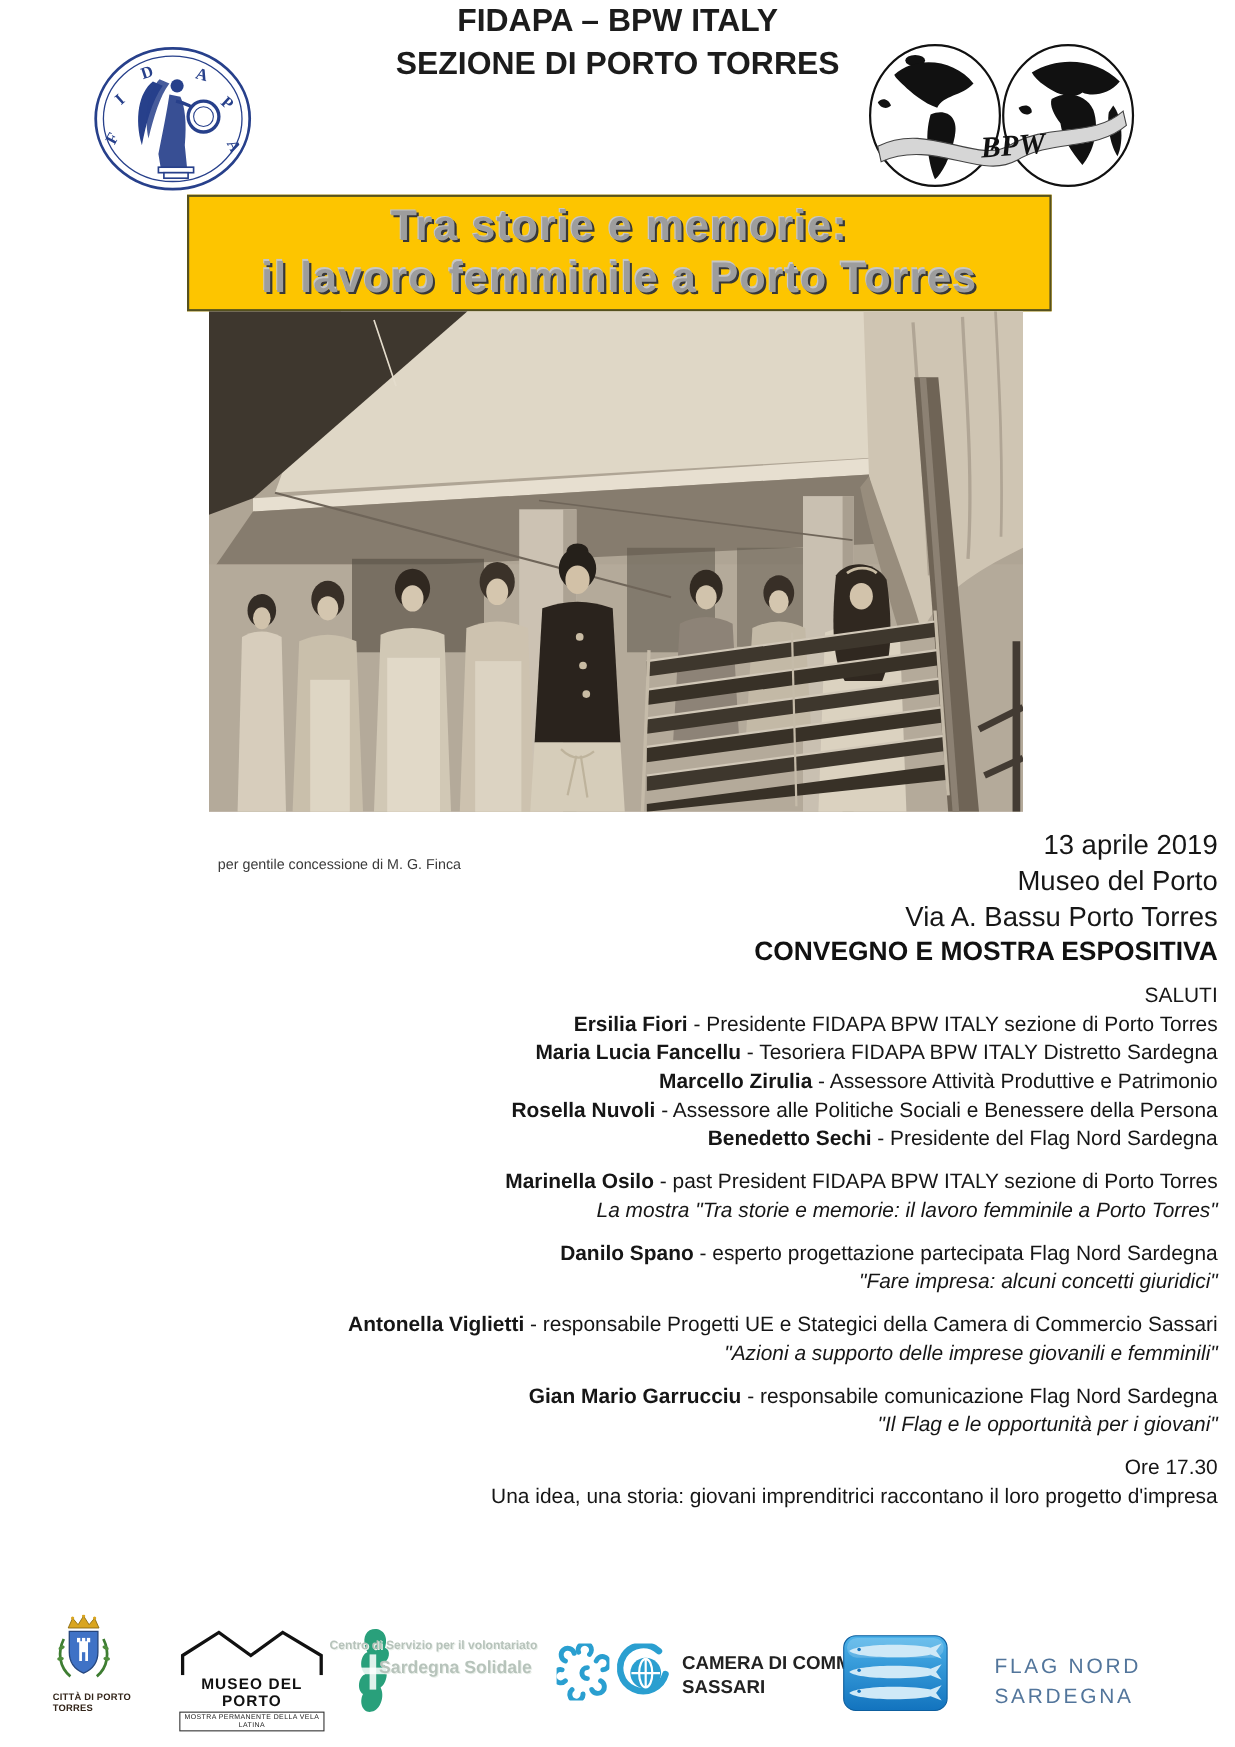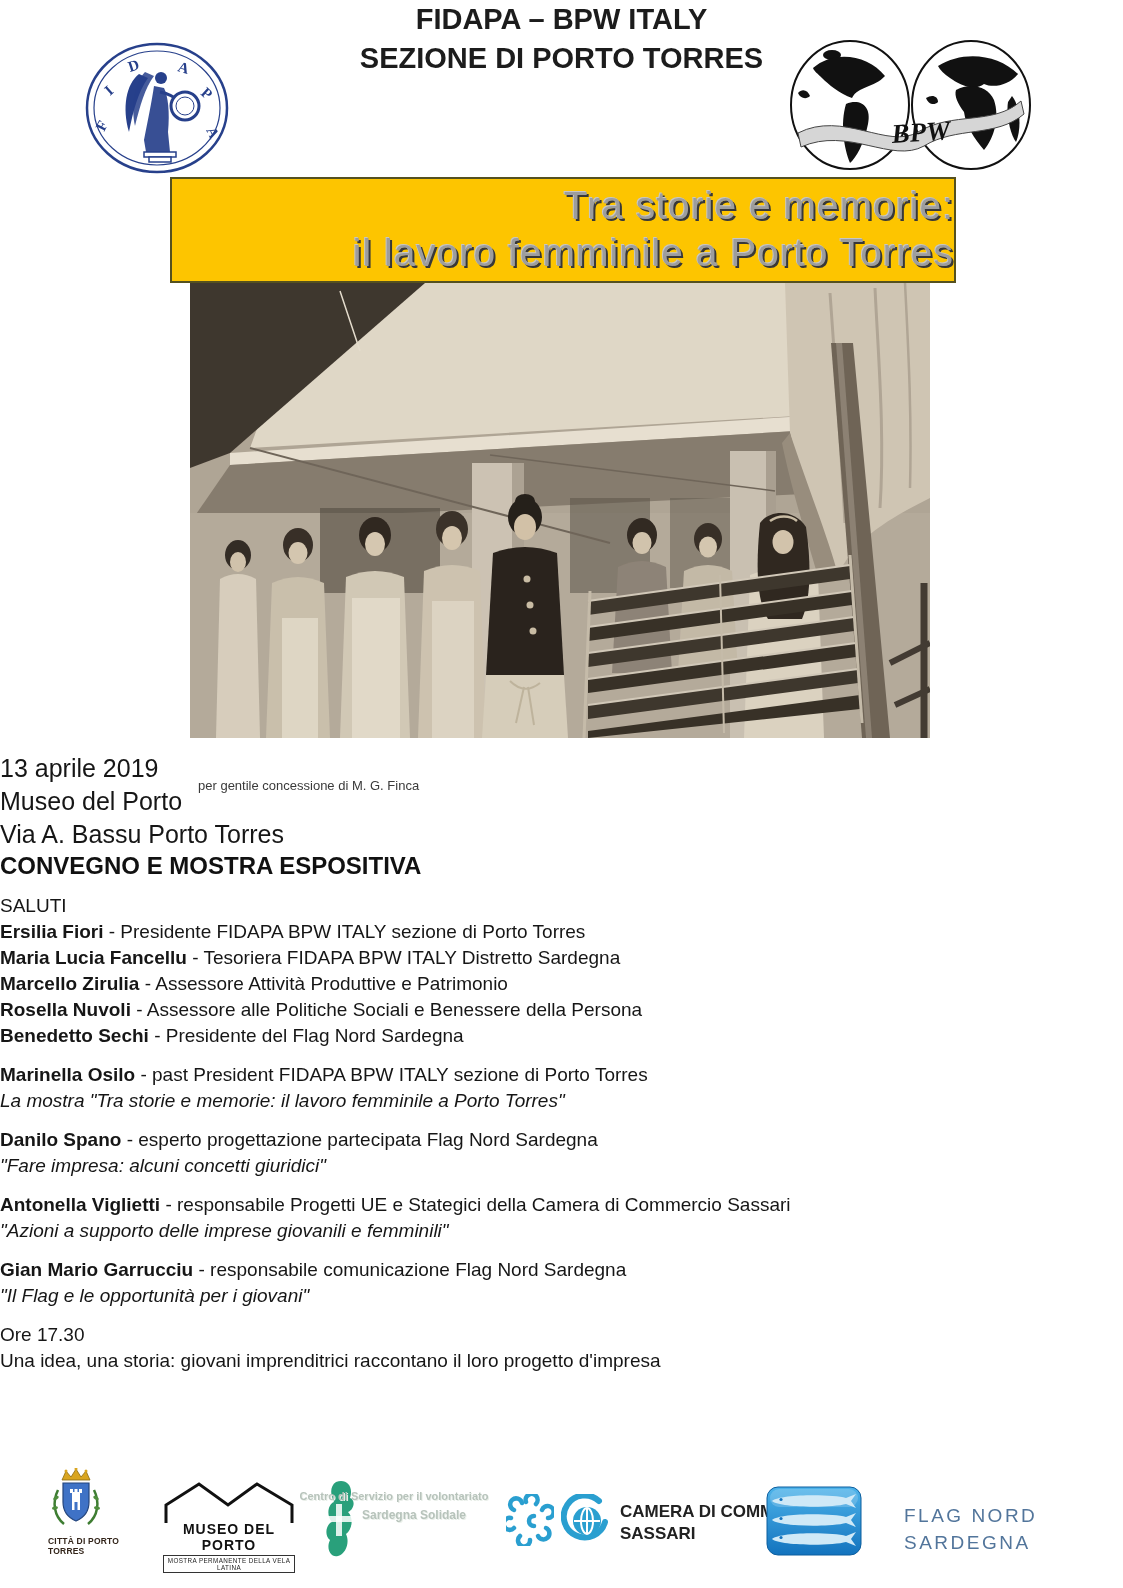--- a/index.html
+++ b/index.html
@@ -6,49 +6,49 @@
   .page{position:relative;width:1123px;height:1588px;margin:0 auto;background:#fff;
         font-family:"Liberation Sans","DejaVu Sans",sans-serif;color:#1b1b1b;overflow:hidden;}
   .abs{position:absolute;}
 
   
   .org-title{left:0;right:0;top:70;text-align:center;font-weight:bold;font-size:29px;line-height:39px;color:#1c1c1c;}
 
   
   .banner{left:170px;top:177px;width:782px;height:99px;background:#fdc500;border:2px solid #55511f;
           text-align:center;padding-top:3px;}
-  .banner div{font-size:39px;line-height:47px;font-weight:normal;letter-spacing:1px;color:#9d9d9d;
-          text-shadow:-1px -1px 0 #c6c6c6, 2px 2px 0 #383838;text-align:right;}
+  .banner div{font-size:39px;line-height:47px;font-weight:bold;letter-spacing:1px;color:#9d9d9d;
+          text-shadow:-1px -1px 0 #c6c6c6, 2px 2px 0 #383838;}
 
   
   .photo{left:190px;top:283px;width:740px;height:455px;}
   .caption{left:198px;top:741px;font-size:13px;color:#3a3a3a;margin-top:37px;}
 
   
-  .event-block{left:0;right:16px;top:752px;text-align:left;}
+  .event-block{left:0;right:16px;top:752px;text-align:right;}
   .l-date{font-size:25px;line-height:33px;color:#161616;}
   .heading{font-size:24px;line-height:30px;font-weight:bold;color:#111;}
   .program{margin-top:12px;}
   .line{font-size:19px;line-height:26px;color:#161616;}
   .line .name{font-weight:bold;}
   .quote{font-style:italic;}
   .gap{height:13px;}
 
   
   .city-logo{left:48px;top:1468px;width:106px;text-align:left;}
   .city-label{margin-top:2px;font-size:8.5px;font-weight:bold;letter-spacing:.2px;color:#33251a;}
   .museo-logo{left:163px;top:1481px;width:132px;text-align:center;}
   .museo-label{margin-top:-6px;font-size:14px;font-weight:bold;letter-spacing:1px;color:#111;}
   .museo-sub{margin:2px auto 0;display:inline-block;border:1px solid #333;padding:1px 3px;font-size:6.3px;
              letter-spacing:.4px;color:#222;}
   .csv-logo{left:296px;top:1478px;width:196px;height:92px;}
   .csv-island{position:absolute;left:20px;top:0px;}
   .csv-t1{position:absolute;left:0;top:12px;width:196px;text-align:center;font-size:11px;font-weight:bold;
           color:#b7c3bb;text-shadow:1px 1px 0 #e9efe9;}
-  .csv-t2{position:absolute;left:40px;top:30px;width:156px;text-align:center;font-size:12px;font-weight:bold;
+  .csv-t2{position:absolute;left:40px;top:30px;width:156px;text-align:center;font-size:16px;font-weight:bold;
           color:#b7c3bb;text-shadow:1px 1px 0 #e9efe9;}
   .knot-logo{left:506px;top:1494px;}
   .globe-logo{left:561px;top:1494px;}
   .camera-text{left:620px;top:1501px;font-size:17px;line-height:22px;font-weight:600;color:#222;}
   .fish-logo{left:766px;top:1486px;}
   .flag-text{left:904px;top:1502px;font-size:19px;line-height:27px;letter-spacing:2.5px;color:#52759b;font-weight:500;}
 </style>
 </head>
 <body>
 

